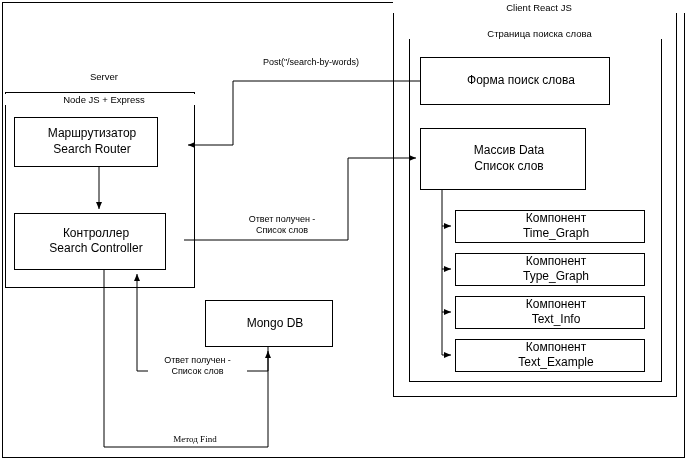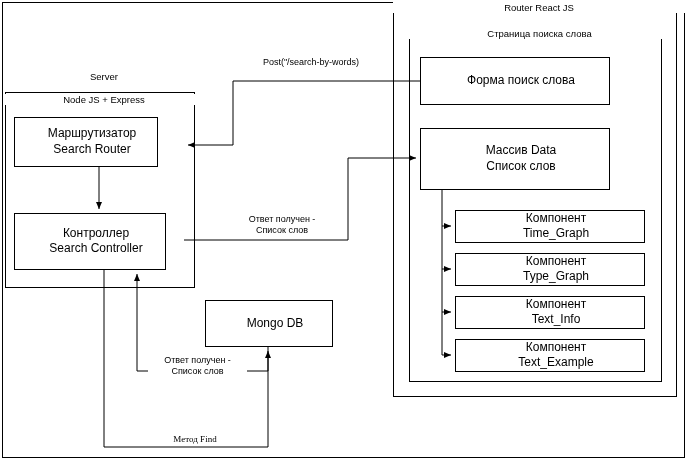--- a/index.html
+++ b/index.html
@@ -64,34 +64,34 @@
   }
 </style>
 </head>
 <body>
 
 <div id="canvas">
 
   <div class="box" style="left:2px; top:2px; width:683px; height:456px;"></div>
 
   <div class="box" style="left:393px; top:12px; width:284px; height:385px;"></div>
-  <div class="grouptitle" style="left:393px; top:2px; width:284px;">Router React JS</div>
+  <div class="grouptitle" style="left:393px; top:2px; width:284px;">Client React JS</div>
 
   <div class="box" style="left:409px; top:37px; width:253px; height:345px;"></div>
   <div class="grouptitle" style="left:409px; top:28px; width:253px;">Страница поиска слова</div>
 
   <div class="box" style="left:5px; top:92px; width:190px; height:196px;"></div>
   <div class="grouptitle" style="left:5px; top:71px; width:190px;">Server</div>
   <div class="grouptitle" style="left:5px; top:94px; width:190px;">Node JS + Express</div>
 
   <div class="box" style="left:420px; top:57px; width:190px; height:48px;">
     <div class="boxlabel">Форма поиск слова</div>
   </div>
 
-  <div class="box" style="left:420px; top:128px; width:190px; height:62px;padding-left:38px;">
+  <div class="box" style="left:420px; top:128px; width:166px; height:62px;padding-left:38px;">
     <div class="boxlabel">Массив Data
 Список слов</div>
   </div>
 
   <div class="box" style="left:455px; top:210px; width:190px; height:33px;">
     <div class="boxlabel">Компонент
 Time_Graph</div>
   </div>
 
   <div class="box" style="left:455px; top:253px; width:190px; height:33px;">

